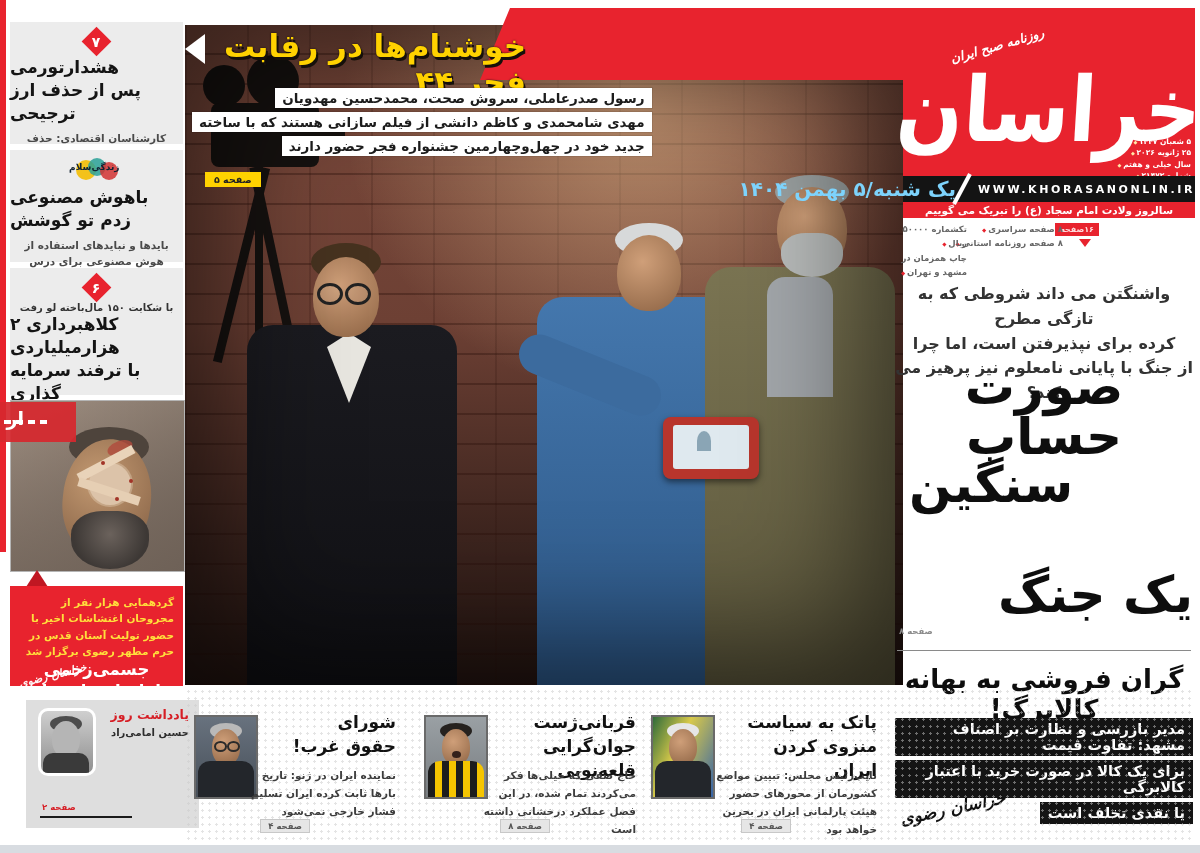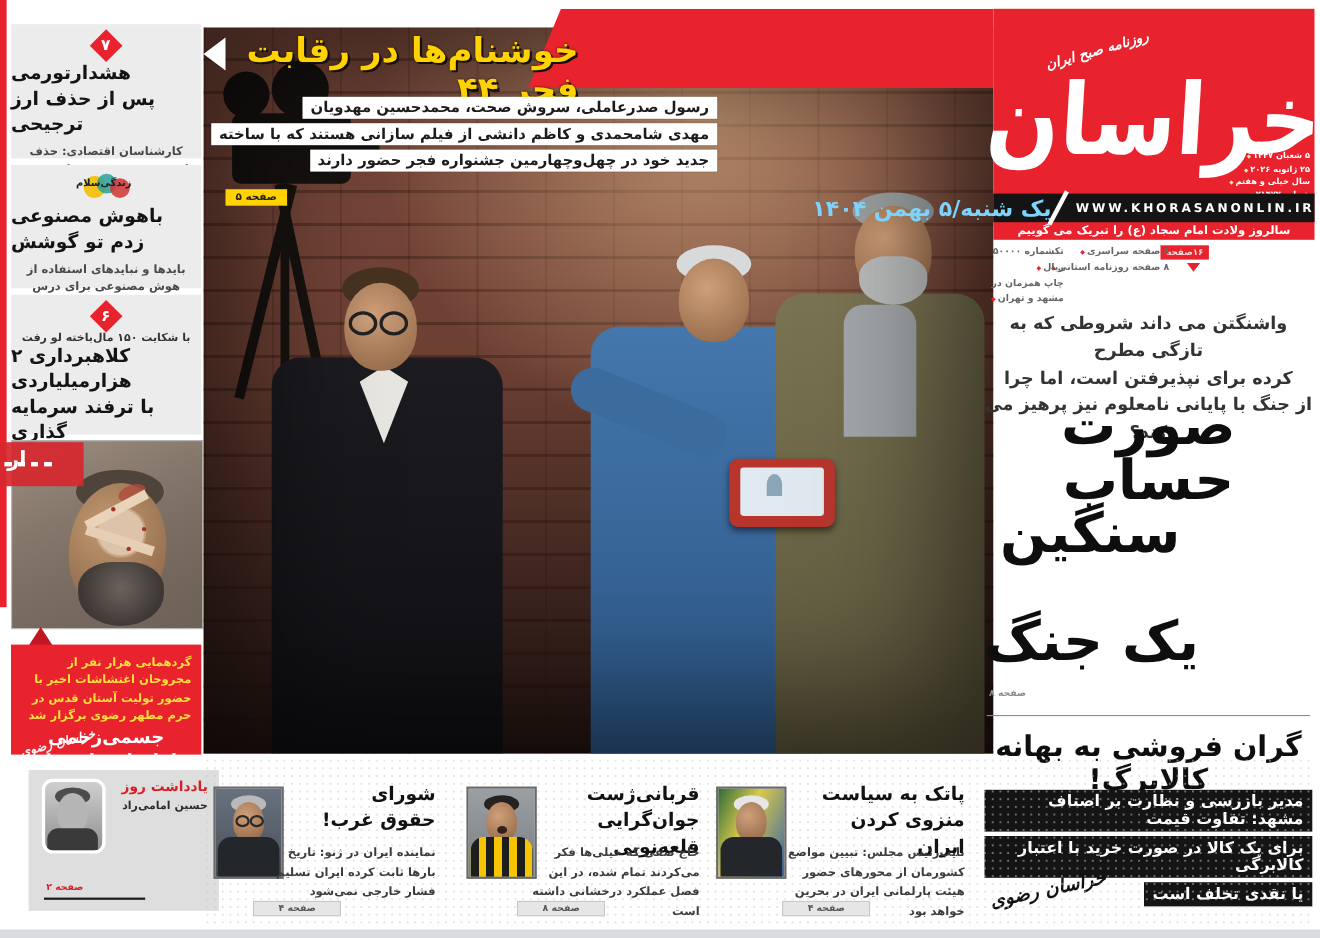--- a/index.html
+++ b/index.html
@@ -143,39 +143,39 @@
   .info-col{position:absolute;top:0;line-height:1.7;text-align:right;}
   #info-colA{right:132px;} #info-colB{right:228px;}
   .info-col div::after{content:" ◆";font-size:5.5px;color:#e8232e;}
 
   
   #lead{left:895px;top:282px;width:298px;}
   #lead .intro{text-align:center;font-size:16px;font-weight:bold;color:#333;line-height:1.55;}
   .hl{position:absolute;left:0;width:100%;font-weight:bold;color:#0e0e0e;font-size:50px;letter-spacing:-1px;line-height:1;}
   #hl1{top:80px;text-align:center;}
   #hl2{top:178px;text-align:left;padding-left:14px;}
-  #hl3{top:276px;text-align:left;padding-right:4px;}
+  #hl3{top:288px;text-align:right;padding-right:4px;}
   #lead-pg{position:absolute;left:4px;top:344px;color:#8a8a8a;font-size:8.5px;font-weight:bold;}
   #lead-hr{position:absolute;left:2px;right:2px;top:368px;border-top:1.5px solid #8a8a8a;}
   #kb-h{position:absolute;left:0;right:0;top:382px;text-align:center;font-size:26px;font-weight:bold;color:#0e0e0e;letter-spacing:-.5px;}
   #kb-subs{position:absolute;right:0;top:436px;width:100%;text-align:right;}
   #kb-subs span{display:inline-block;background:#141414;color:#fff;font-size:14.5px;font-weight:bold;padding:3px 8px;margin-bottom:4px;}
   #kb-sig{position:absolute;left:4px;top:516px;color:#111;font-family:"DejaVu Serif",serif;font-style:italic;font-weight:bold;
           font-size:17px;transform:rotate(-12deg);}
 
   
   #dots{left:185px;top:688px;width:1010px;height:152px;
         background-image:radial-gradient(#c9c9c9 1px,transparent 1.3px);background-size:7px 7px;opacity:.5;}
   .story{top:703px;height:138px;}
   #story-patak{left:645px;width:232px;}
   #story-ghorbani{left:418px;width:218px;}
   #story-shora{left:188px;width:208px;}
   .story .t{position:absolute;right:0;top:8px;left:84px;text-align:right;font-size:17px;font-weight:bold;color:#121212;line-height:1.4;}
   .story .s{position:absolute;right:0;top:64px;left:60px;text-align:right;font-size:10.5px;font-weight:bold;color:#3d3d3d;line-height:1.7;}
-  .story .pg{position:absolute;right:86px;top:116px;background:#e6e6e6;border:1px solid #c8c8c8;color:#555;font-size:8.5px;font-weight:bold;padding:1px 22px;}
+  .story .pg{position:absolute;right:86px;top:116px;background:#e6e6e6;border:1px solid #c8c8c8;color:#555;font-size:8.5px;font-weight:bold;padding:1px 7px;}
   .bphoto{position:absolute;left:6px;top:12px;width:60px;height:80px;border:2px solid #6a6a6a;overflow:hidden;}
   .bhead{position:absolute;left:16px;top:12px;width:28px;height:36px;border-radius:50% 50% 45% 45%;background:radial-gradient(circle at 40% 35%,#cf9f79,#9a6f4e 80%);}
   .bhair{position:absolute;left:14px;top:6px;width:32px;height:16px;border-radius:50%;}
   .bsh{position:absolute;left:2px;top:44px;width:56px;height:36px;border-radius:12px 12px 0 0;}
   #bp-patak{background:linear-gradient(115deg,#2f6b3a 0%,#d8c94a 40%,#3563a8 100%);}
   #bp-patak .bhair{background:#e6e6e6;}
   #bp-patak .bsh{background:#23262b;}
   #bp-ghorbani{background:linear-gradient(#9aa0a4,#787d81);}
   #bp-ghorbani .bhair{background:#26221f;}
   #bp-ghorbani .bsh{background:repeating-linear-gradient(90deg,#1d1d1d 0 7px,#f6c500 7px 14px);}

